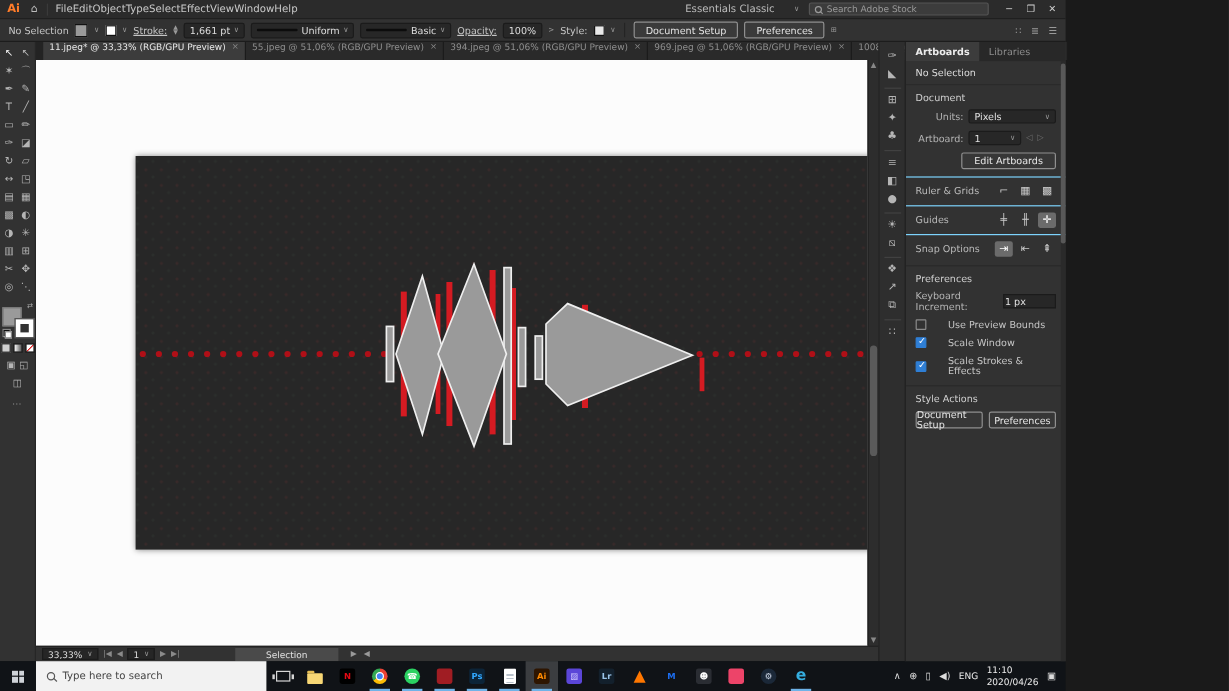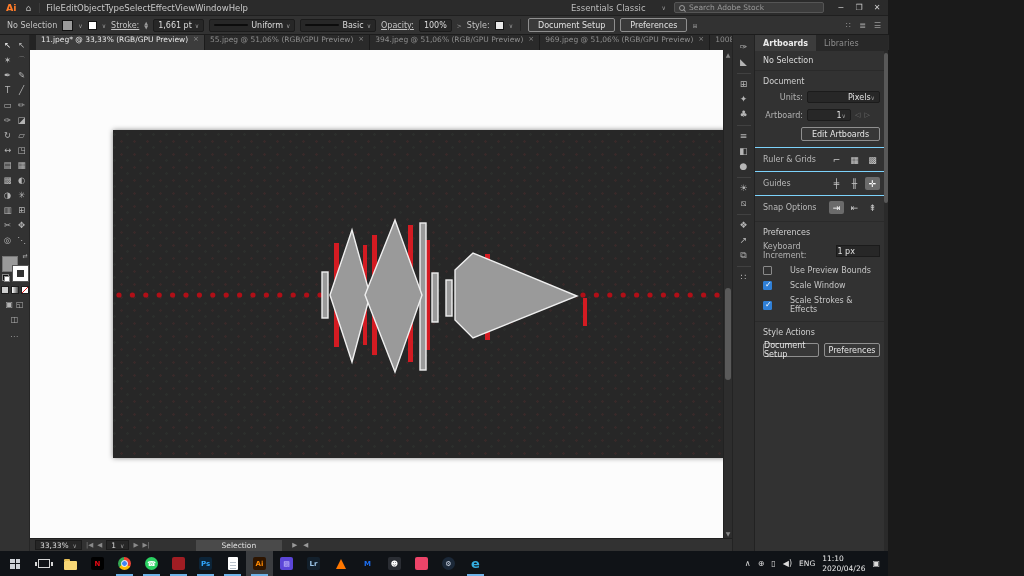--- a/index.html
+++ b/index.html
@@ -100,21 +100,21 @@
     font-size:8px;color:#c5c5c5;flex:0 0 134px;position:relative}
   .p-tabs{height:16px;display:flex;background:#282828;flex:0 0 16px}
   .p-tab{padding:0 8px;display:flex;align-items:center;color:#8d8d8d}
   .p-tab.active{background:#3c3c3c;color:#ececec;font-weight:bold}
   .p-row{padding:5px 8px;border-bottom:1px solid #2a2a2a}
   .p-head{color:#dcdcdc}
   .p-sec{color:#cfcfcf;padding:6px 8px 2px}
   .fieldrow{display:flex;align-items:center;gap:4px;padding:3px 8px}
   .fieldrow .lbl{width:40px;text-align:right;color:#b3b3b3}
   .p-dd{flex:1;display:flex;align-items:center;background:#272727;border:1px solid #1b1b1b;border-radius:2px;
-    height:12px;padding:0 4px;color:#e2e2e2;justify-content:flex-end}
+    height:12px;padding:0 4px;color:#e2e2e2;justify-content:space-between}
   .pager{color:#6e6e6e;font-size:7px;display:flex;gap:4px}
   .p-btn{border:1px solid #8f8f8f;border-radius:2px;height:14px;display:flex;align-items:center;
     justify-content:center;color:#e6e6e6;background:#373737}
   .editab{margin:3px 8px 6px 46px}
   .iconrow{display:flex;align-items:center;padding:5px 8px;border-top:1px solid #7dd3fc}
   .iconrow .lbl{flex:1;color:#b9b9b9}
   .icbtns{display:flex;gap:3px}
   .icbtn{width:15px;height:13px;display:flex;align-items:center;justify-content:center;font-size:9px;color:#c9c9c9;border-radius:2px}
   .icbtn.active{background:#6b6b6b;color:#fff}
   .chkrow{display:flex;align-items:center;gap:18px;padding:3px 8px}
@@ -503,20 +503,24 @@
 
   <div class="taskbar">
     <div class="startbtn">
       <span class="winlogo">
           <i></i>
           <i></i>
           <i></i>
           <i></i>
         </span>
     </div>
+    <div class="tb-search">
+      <span class="lens"></span>
+      <span>Type here to search</span>
+    </div>
     <div class="tb-icons" id="tbIcons">
         <div class="tb-item">
           <span class="tvic"></span>
         </div>
         <div class="tb-item">
           <span class="folderic"></span>
         </div>
         <div class="tb-item">
           <span class="appic" style="background: rgb(0, 0, 0); color: rgb(229, 9, 20);">N</span>
         </div>

